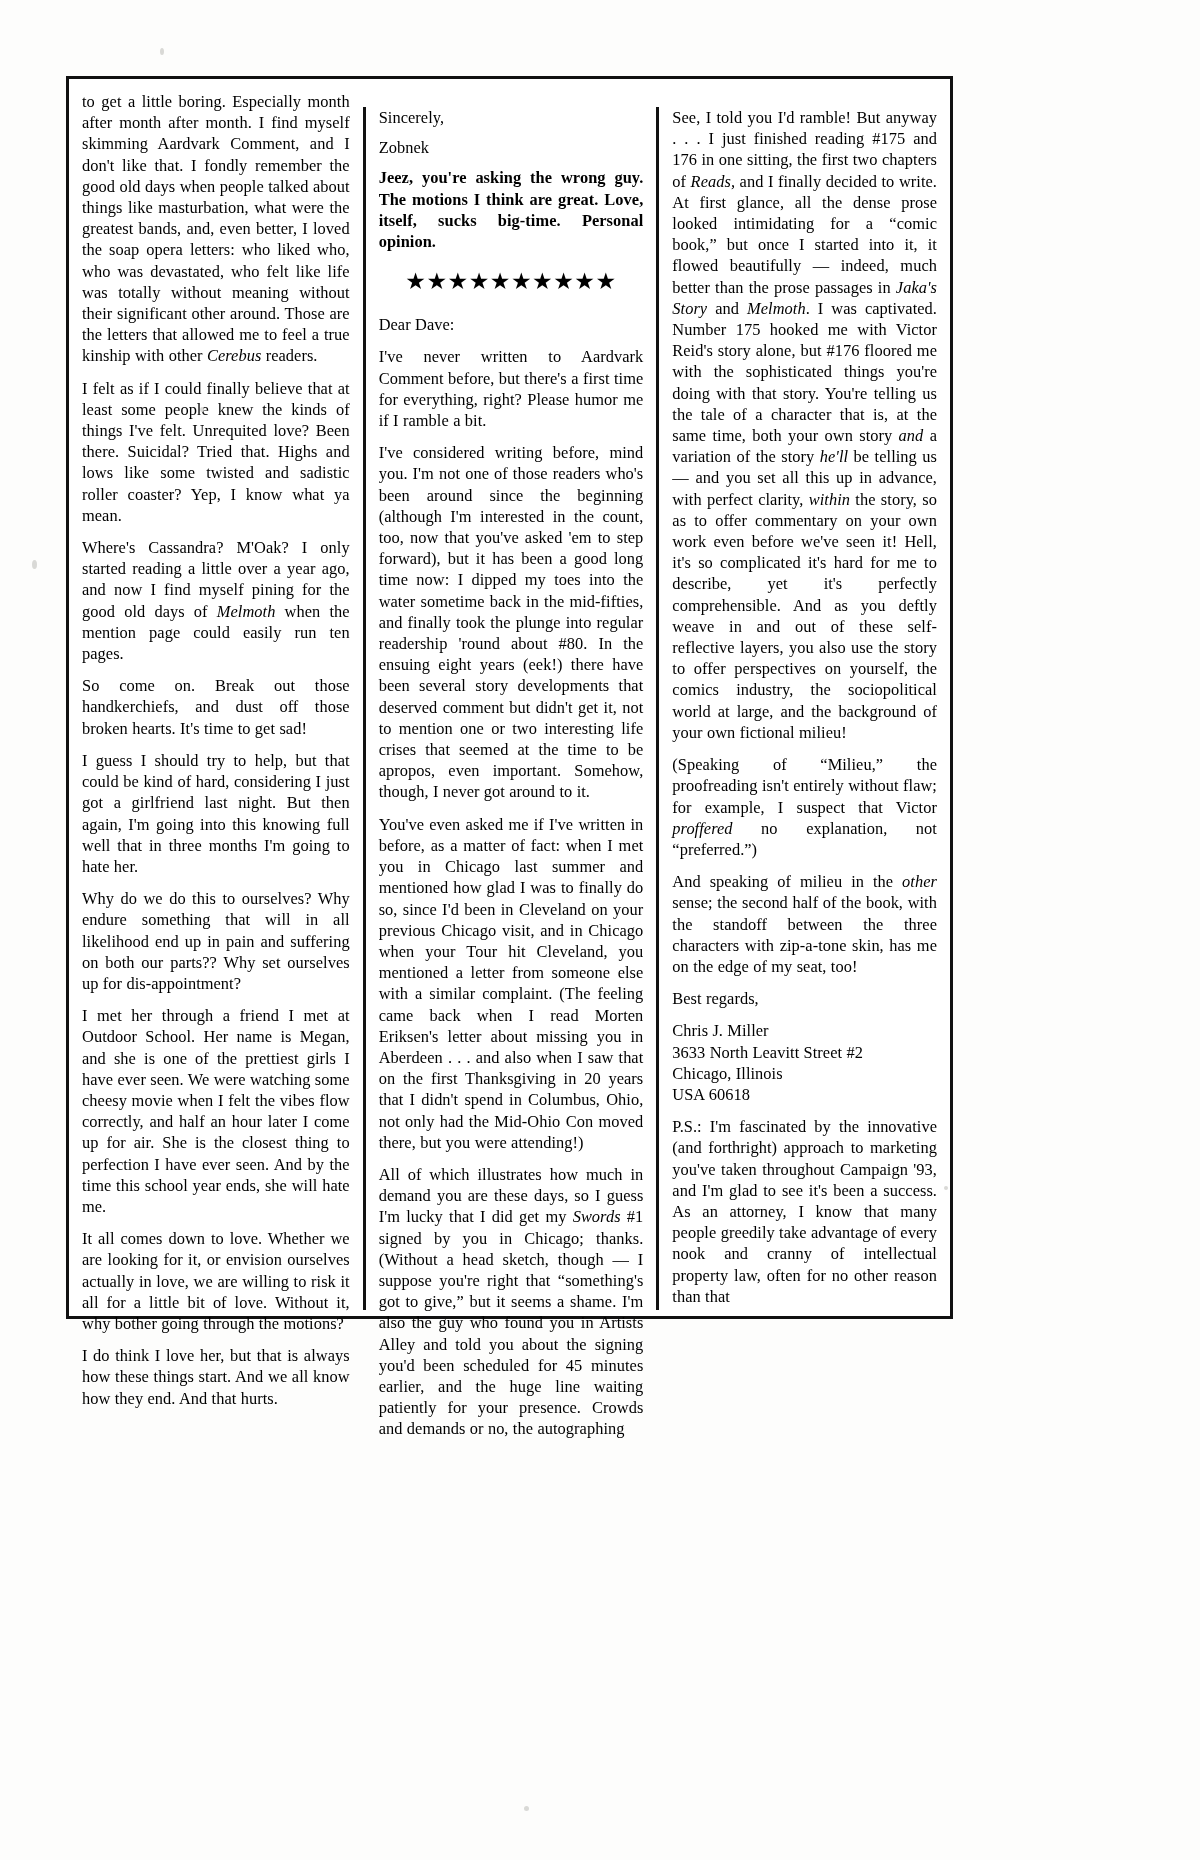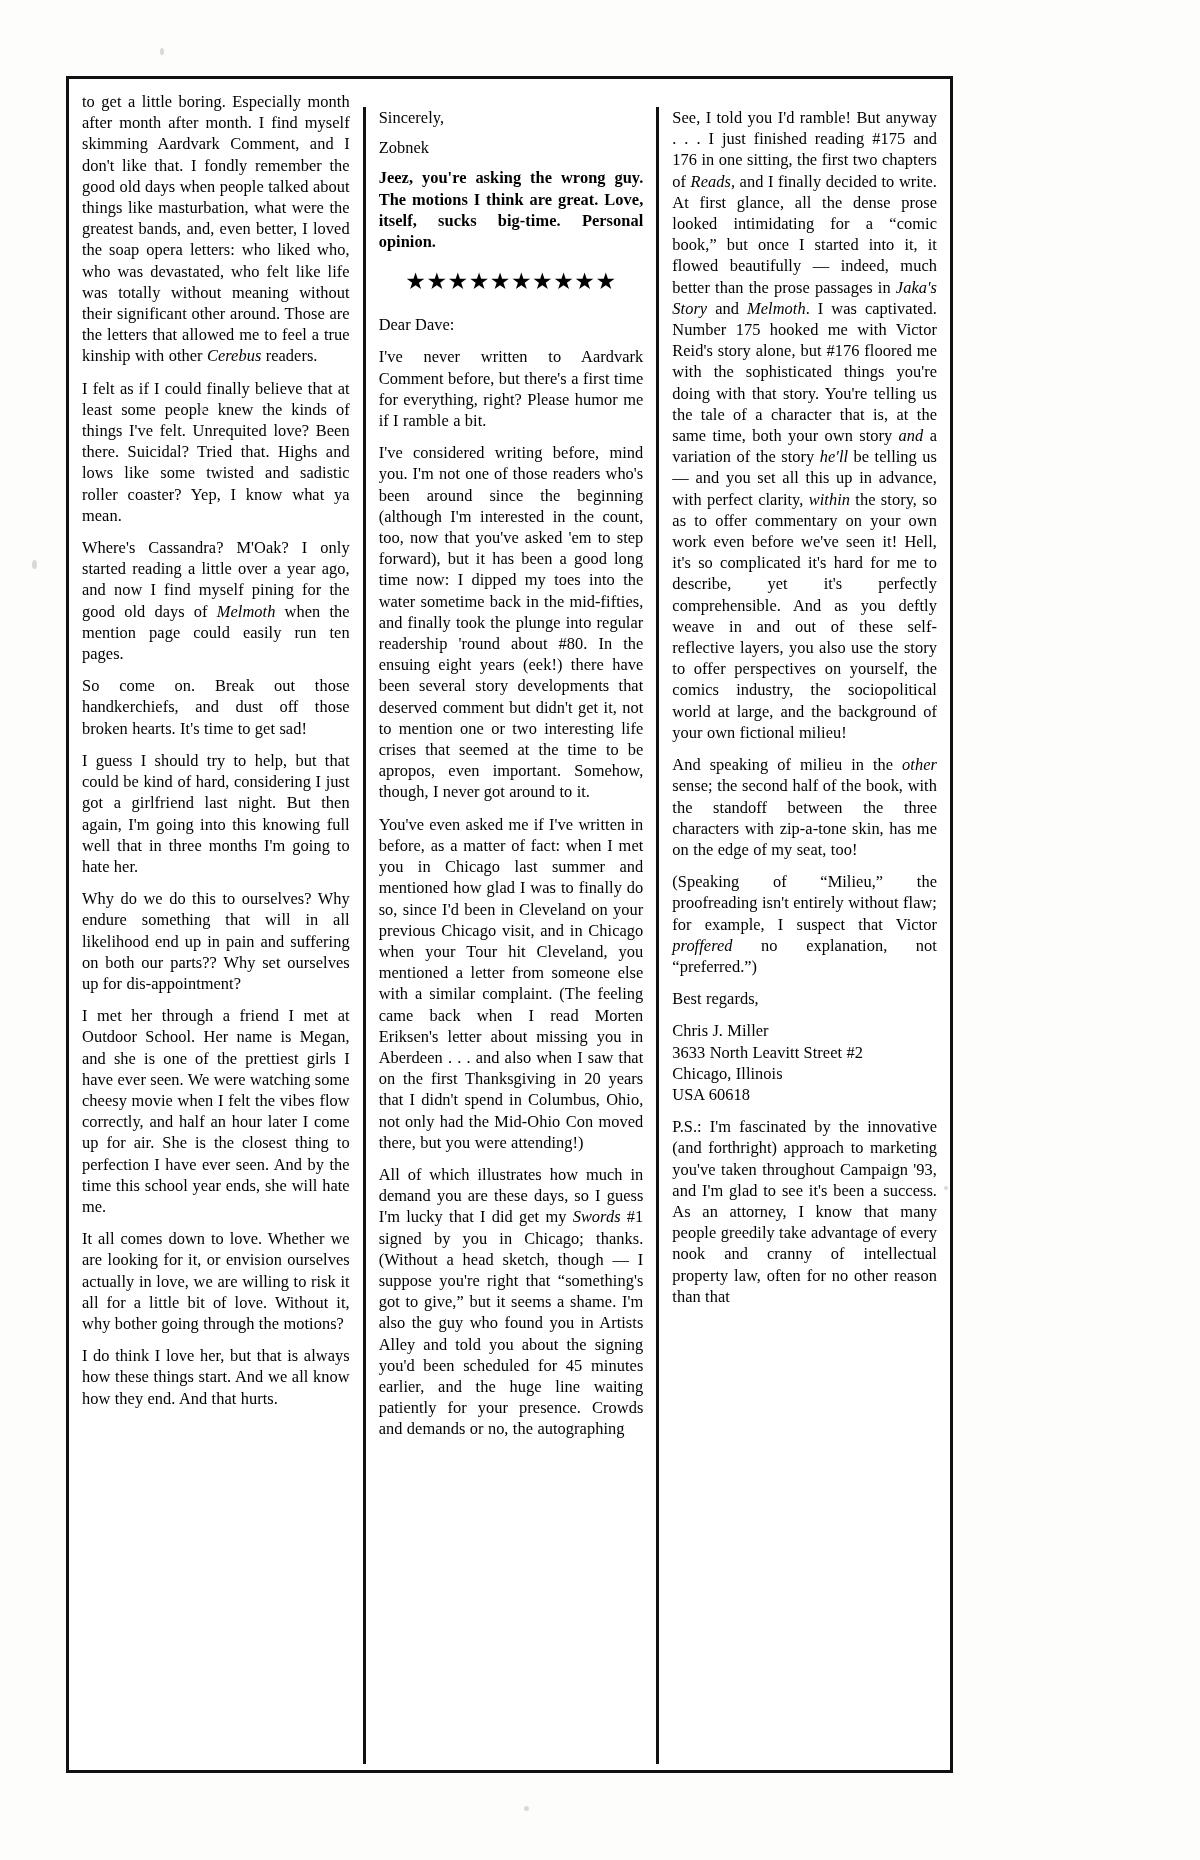--- a/index.html
+++ b/index.html
@@ -23,21 +23,21 @@
     height: 1860px;
     background: #fdfdfc;
   }
 
   
   .frame {
     position: absolute;
     left: 66px;
     top: 76px;
     width: 887px;
-    height: 1697px;
+    height: 1243px;
     border: 3px solid #111111;
     box-sizing: border-box;
     background: #ffffff;
   }
 
   .columns {
     position: absolute;
     left: 0; top: 0;
     width: 100%;
     height: 100%;
@@ -147,23 +147,23 @@
         <p>I've considered writing before, mind you. I'm not one of those readers who's been around since the beginning (although I'm interested in the count, too, now that you've asked 'em to step forward), but it has been a good long time now: I dipped my toes into the water sometime back in the mid-fifties, and finally took the plunge into regular readership 'round about #80. In the ensuing eight years (eek!) there have been several story developments that deserved comment but didn't get it, not to mention one or two interesting life crises that seemed at the time to be apropos, even important. Somehow, though, I never got around to it.</p>
         <p>You've even asked me if I've written in before, as a matter of fact: when I met you in Chicago last summer and mentioned how glad I was to finally do so, since I'd been in Cleveland on your previous Chicago visit, and in Chicago when your Tour hit Cleveland, you mentioned a letter from someone else with a similar complaint. (The feeling came back when I read Morten Eriksen's letter about missing you in Aberdeen . . . and also when I saw that on the first Thanksgiving in 20 years that I didn't spend in Columbus, Ohio, not only had the Mid-Ohio Con moved there, but you were attending!)</p>
 
         <p class="last"><span>All of which illustrates how much in demand you are these days, so I guess I'm lucky that I did get my </span><em>Swords</em><span> #1 signed by you in Chicago; thanks. (Without a head sketch, though — I suppose you're right that “something's got to give,” but it seems a shame. I'm also the guy who found you in Artists Alley and told you about the signing you'd been scheduled for 45 minutes earlier, and the huge line waiting patiently for your presence. Crowds and demands or no, the autographing</span></p>
       </div>
 
       <div class="col">
 
         <p><span>See, I told you I'd ramble! But anyway . . . I just finished reading #175 and 176 in one sitting, the first two chapters of </span><em>Reads,</em><span> and I finally decided to write. At first glance, all the dense prose looked intimidating for a “comic book,” but once I started into it, it flowed beautifully — indeed, much better than the prose passages in </span><em>Jaka's Story</em><span> and </span><em>Melmoth</em><span>. I was captivated. Number 175 hooked me with Victor Reid's story alone, but #176 floored me with the sophisticated things you're doing with that story. You're telling us the tale of a character that is, at the same time, both your own story </span><em>and</em><span> a variation of the story </span><em>he'll</em><span> be telling us — and you set all this up in advance, with perfect clarity, </span><em>within</em><span> the story, so as to offer commentary on your own work even before we've seen it! Hell, it's so complicated it's hard for me to describe, yet it's perfectly comprehensible. And as you deftly weave in and out of these self-reflective layers, you also use the story to offer perspectives on yourself, the comics industry, the sociopolitical world at large, and the background of your own fictional milieu!</span></p>
 
+        <p><span>(Speaking of “Milieu,” the proofreading isn't entirely without flaw; for example, I suspect that Victor </span><em>proffered</em><span> no explanation, not “preferred.”)</span></p>
+
         <p><span>And speaking of milieu in the </span><em>other</em><span> sense; the second half of the book, with the standoff between the three characters with zip-a-tone skin, has me on the edge of my seat, too!</span></p>
-
-        <p><span>(Speaking of “Milieu,” the proofreading isn't entirely without flaw; for example, I suspect that Victor </span><em>proffered</em><span> no explanation, not “preferred.”)</span></p>
 
 
         <p class="addr">Best regards,</p>
         <p class="addr">
           <span>Chris J. Miller</span><br>
           <span>3633 North Leavitt Street #2</span><br>
           <span>Chicago, Illinois</span><br>
           <span>USA  60618</span>
         </p>
 

